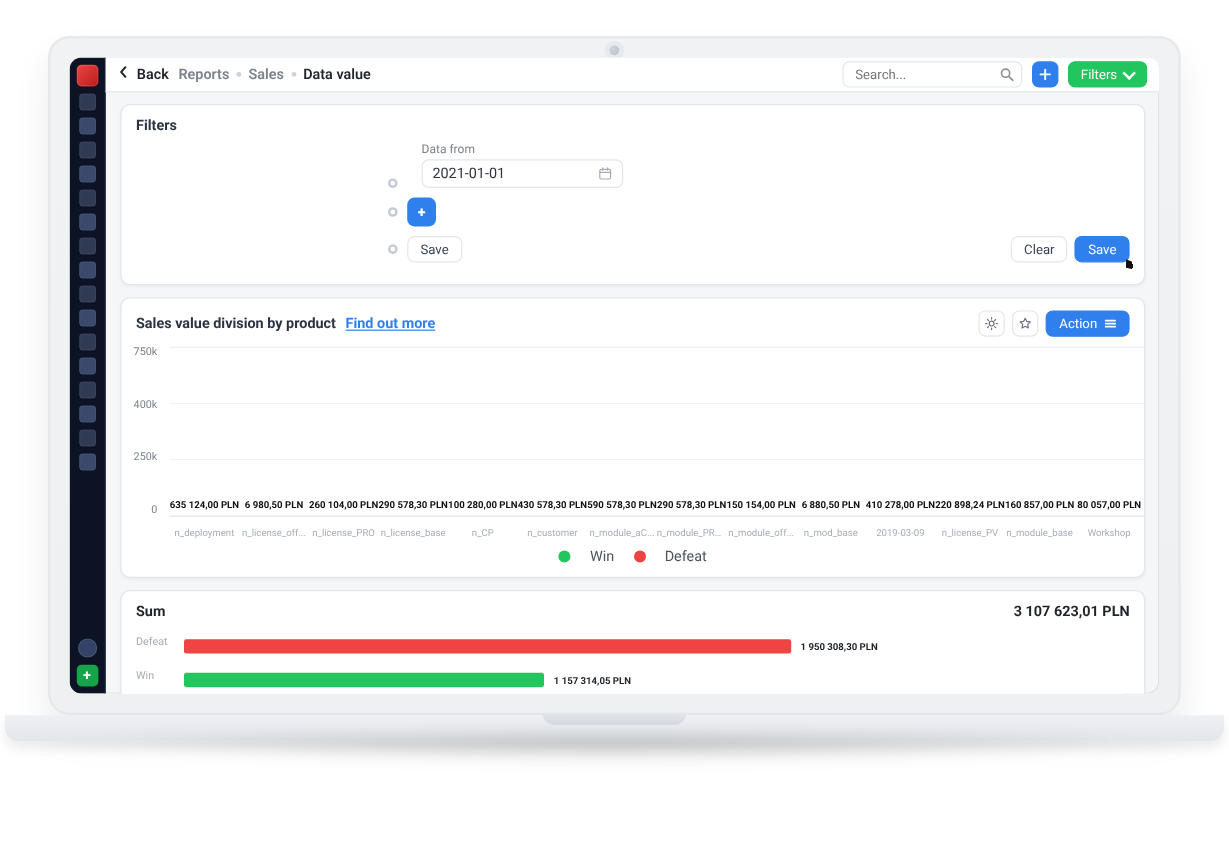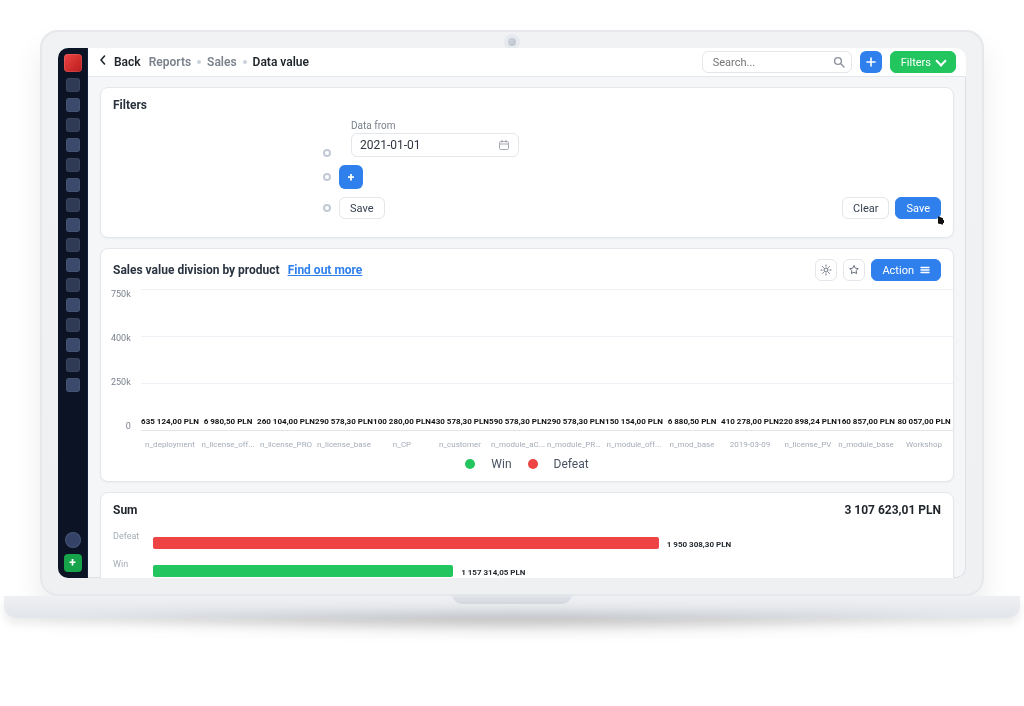--- a/index.html
+++ b/index.html
@@ -169,21 +169,21 @@
   .x-axis span{display:block;text-align:center;white-space:nowrap;overflow:hidden;text-overflow:ellipsis}
 
   .legend{display:flex;align-items:center;justify-content:center;gap:16px;color:#4a5362;padding:2px 0 10px}
   .legend .sw{width:10px;height:10px;border-radius:50%}
   .legend .sw.g{background:#22c55e}
   .legend .sw.r{background:#ef4444}
 
   
   .sum-head{display:flex;align-items:center;justify-content:space-between;font-weight:700}
   .hbar{position:relative;height:70px;margin-top:6px}
-  .hbar .row{position:absolute;left:40px;right:10px;height:20px;display:flex;align-items:flex-end}
+  .hbar .row{position:absolute;left:40px;right:10px;height:20px;display:flex;align-items:center}
   .hbar .row.defeat{top:6px}
   .hbar .row.win{top:34px}
   .hbar .label{position:absolute;left:0;font-size:9px;color:var(--muted2)}
   .hbar .bar{height:12px;border-radius:2px}
   .hbar .bar.r{background:#ef4444}
   .hbar .bar.g{background:#22c55e}
   .hbar .val{margin-left:8px;font-size:8px;font-weight:700}
 
   
   .cal svg,.mag svg{display:block}

